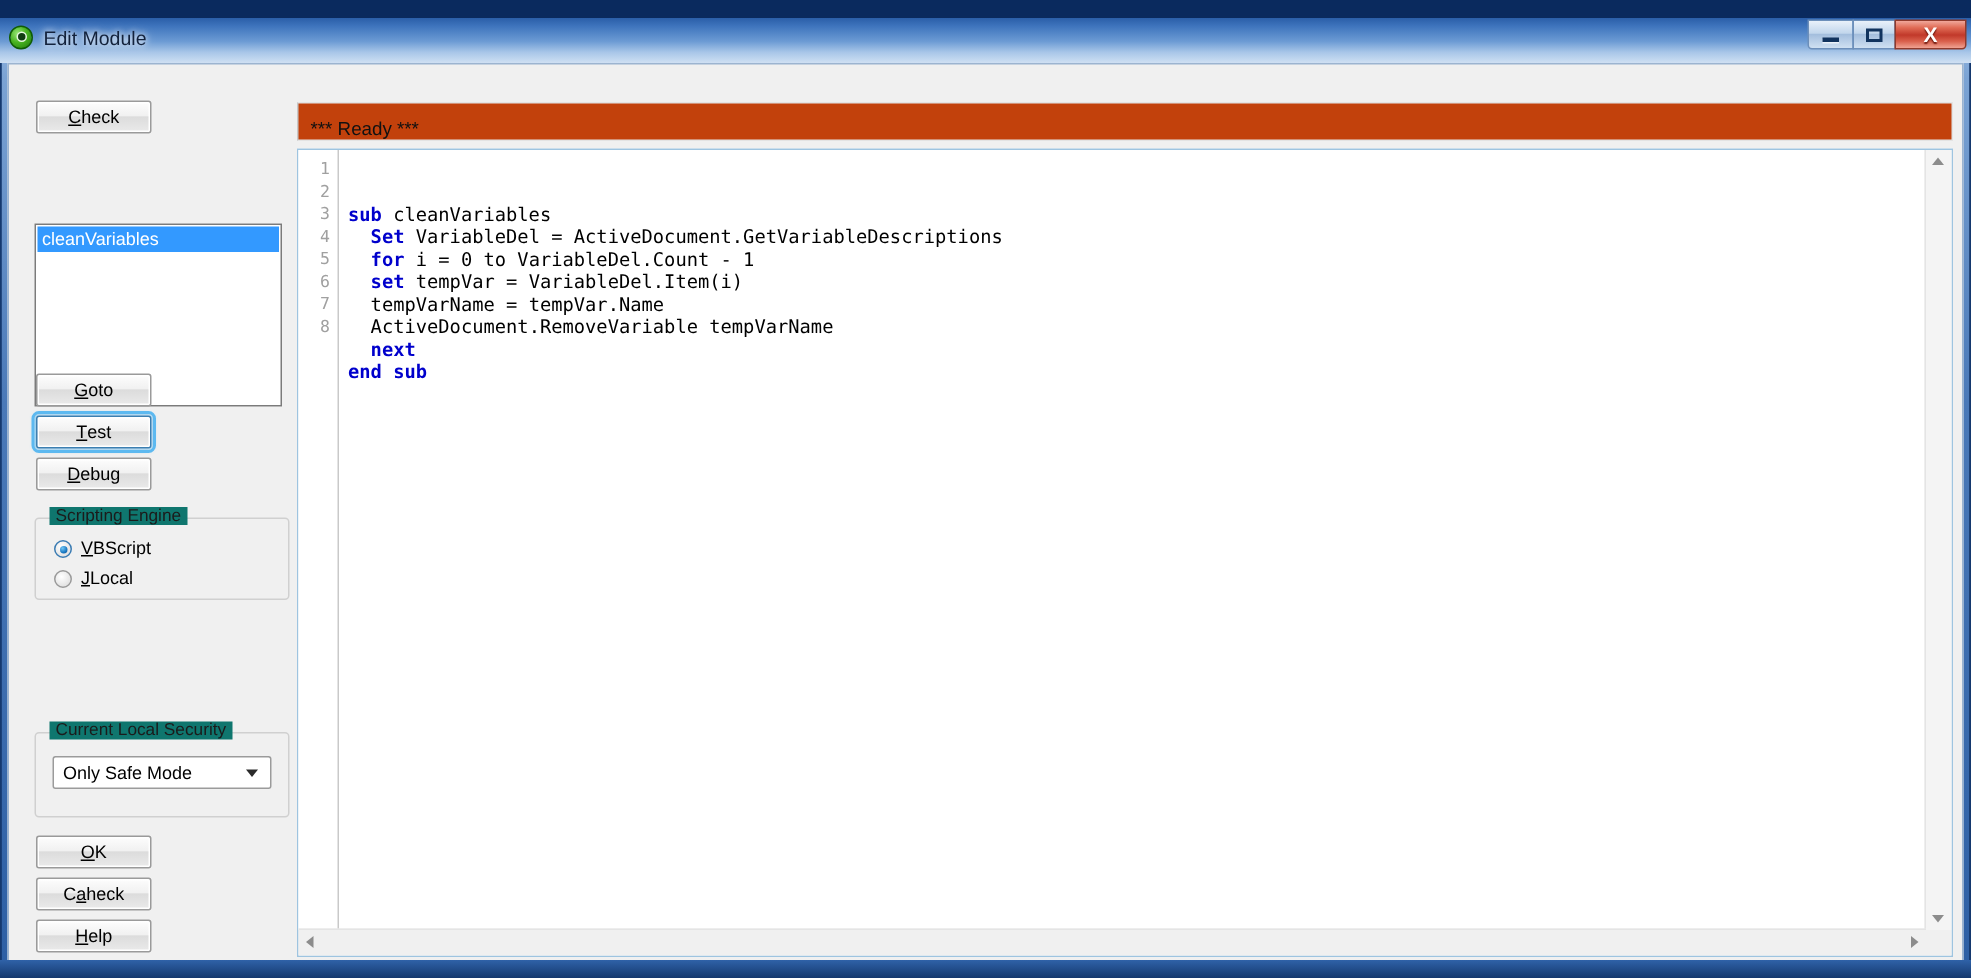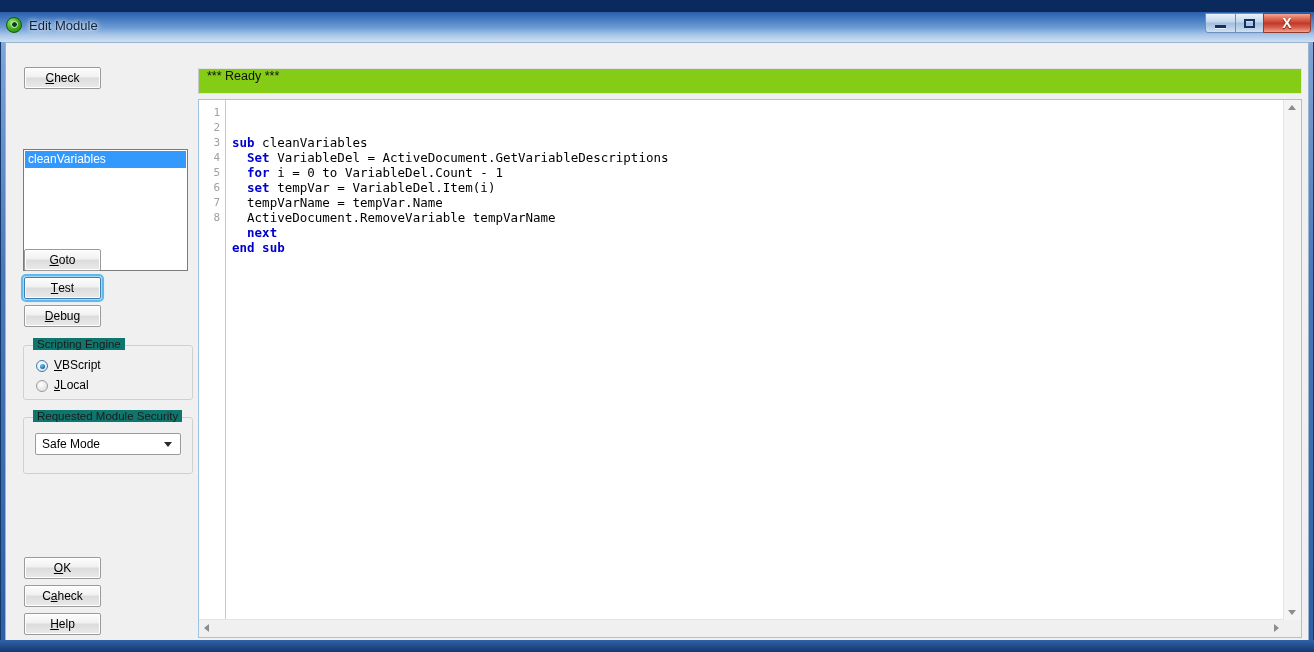--- a/index.html
+++ b/index.html
@@ -276,25 +276,25 @@
   #right-panel {
     position: absolute;
     left: 190px; top: 22px;
     width: 1114px; height: 580px;
   }
 
   #status-box {
     position: absolute;
     left: 2px; top: 3px;
     width: 1104px; height: 26px;
-    background: #84cc16;
+    background: #c2410c;
     border: 1px solid #e3e3e3;
     border-left: 1px solid #c8c8c8;
     box-sizing: border-box;
-    display: flex; align-items: flex-start;
+    display: flex; align-items: flex-end;
     padding-left: 8px;
     font-size: 12.5px;
     color: #111;
   }
 
   #editor-outer {
     position: absolute;
     left: 2px; top: 34px;
     width: 1104px; height: 539px;
     border: 1px solid #9ec4e0;
@@ -459,28 +459,28 @@
           <div class="radio-row" style="left:12px; top:12px;">
             <span class="radio checked"></span>
             <span><span class="mn">V</span><span>BScript</span></span>
           </div>
           <div class="radio-row" style="left:12px; top:32px;">
             <span class="radio"></span>
             <span><span class="mn">J</span><span>Local</span></span>
           </div>
         </div>
 
-        <div class="groupbox" id="gb-reqsec">
-          <span class="gb-title">Requested Module Security</span>
+
+        <div class="groupbox" id="gb-cursec">
+          <span class="gb-title">Current Local Security</span>
           <div class="combo" style="left:11px; top:15px;">
-            <span>Safe Mode</span>
+            <span>Only Safe Mode</span>
             <span class="arrow"></span>
           </div>
         </div>
-
 
         <div class="btn" id="btn-ok">
             <span class="mn">O</span>
             <span>K</span>
           </div>
 
         <div class="btn" id="btn-cancel">
             <span>C</span>
             <span class="mn">a</span>
             <span>heck</span>

